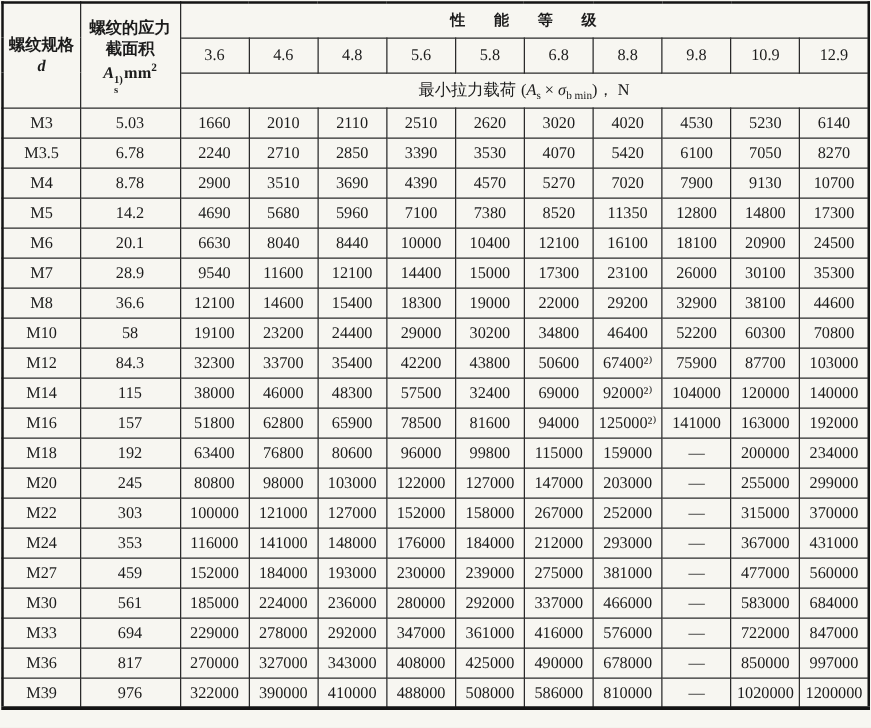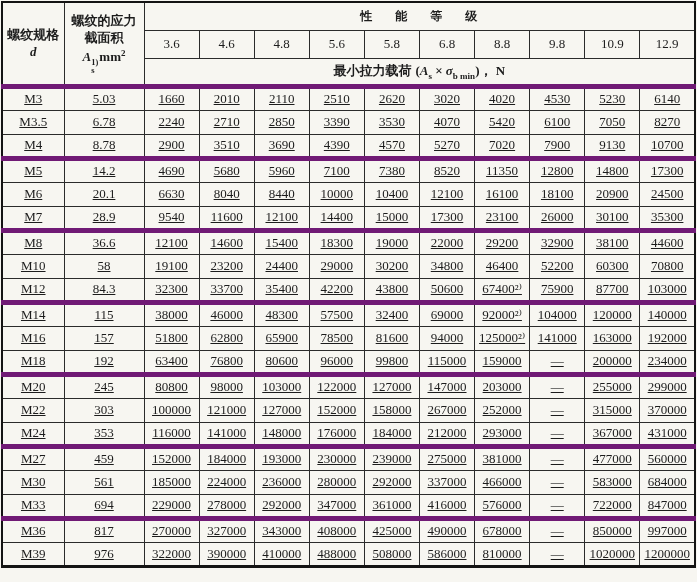--- a/index.html
+++ b/index.html
@@ -39,23 +39,23 @@
     font-weight: bold;
     font-size: 12px;
     padding-left: 10px;
   }
   th.spec-head, th.area-head {
     font-weight: bold;
     font-size: 13px;
     line-height: 1.35;
   }
   th.spec-head i, .formula i { font-size: 13px; }
-  th.subhead { font-weight: bold; font-size: 13px; }
+  th.subhead { font-weight: normal; font-size: 13px; }
   tbody td { height: 24px; }
-  tbody { border-top: 5px solid #701a75; text-decoration: underline; }
+  tbody { border-top: 1px solid #701a75; }
   td.spec-cell { font-size: 13px; }
   sub { font-size: 9px; }
   sup { font-size: 9px; }
   .stack {
     display: inline-flex;
     flex-direction: column;
     vertical-align: -4px;
     line-height: 0.9;
     text-align: left;
     margin-right: 1px;

